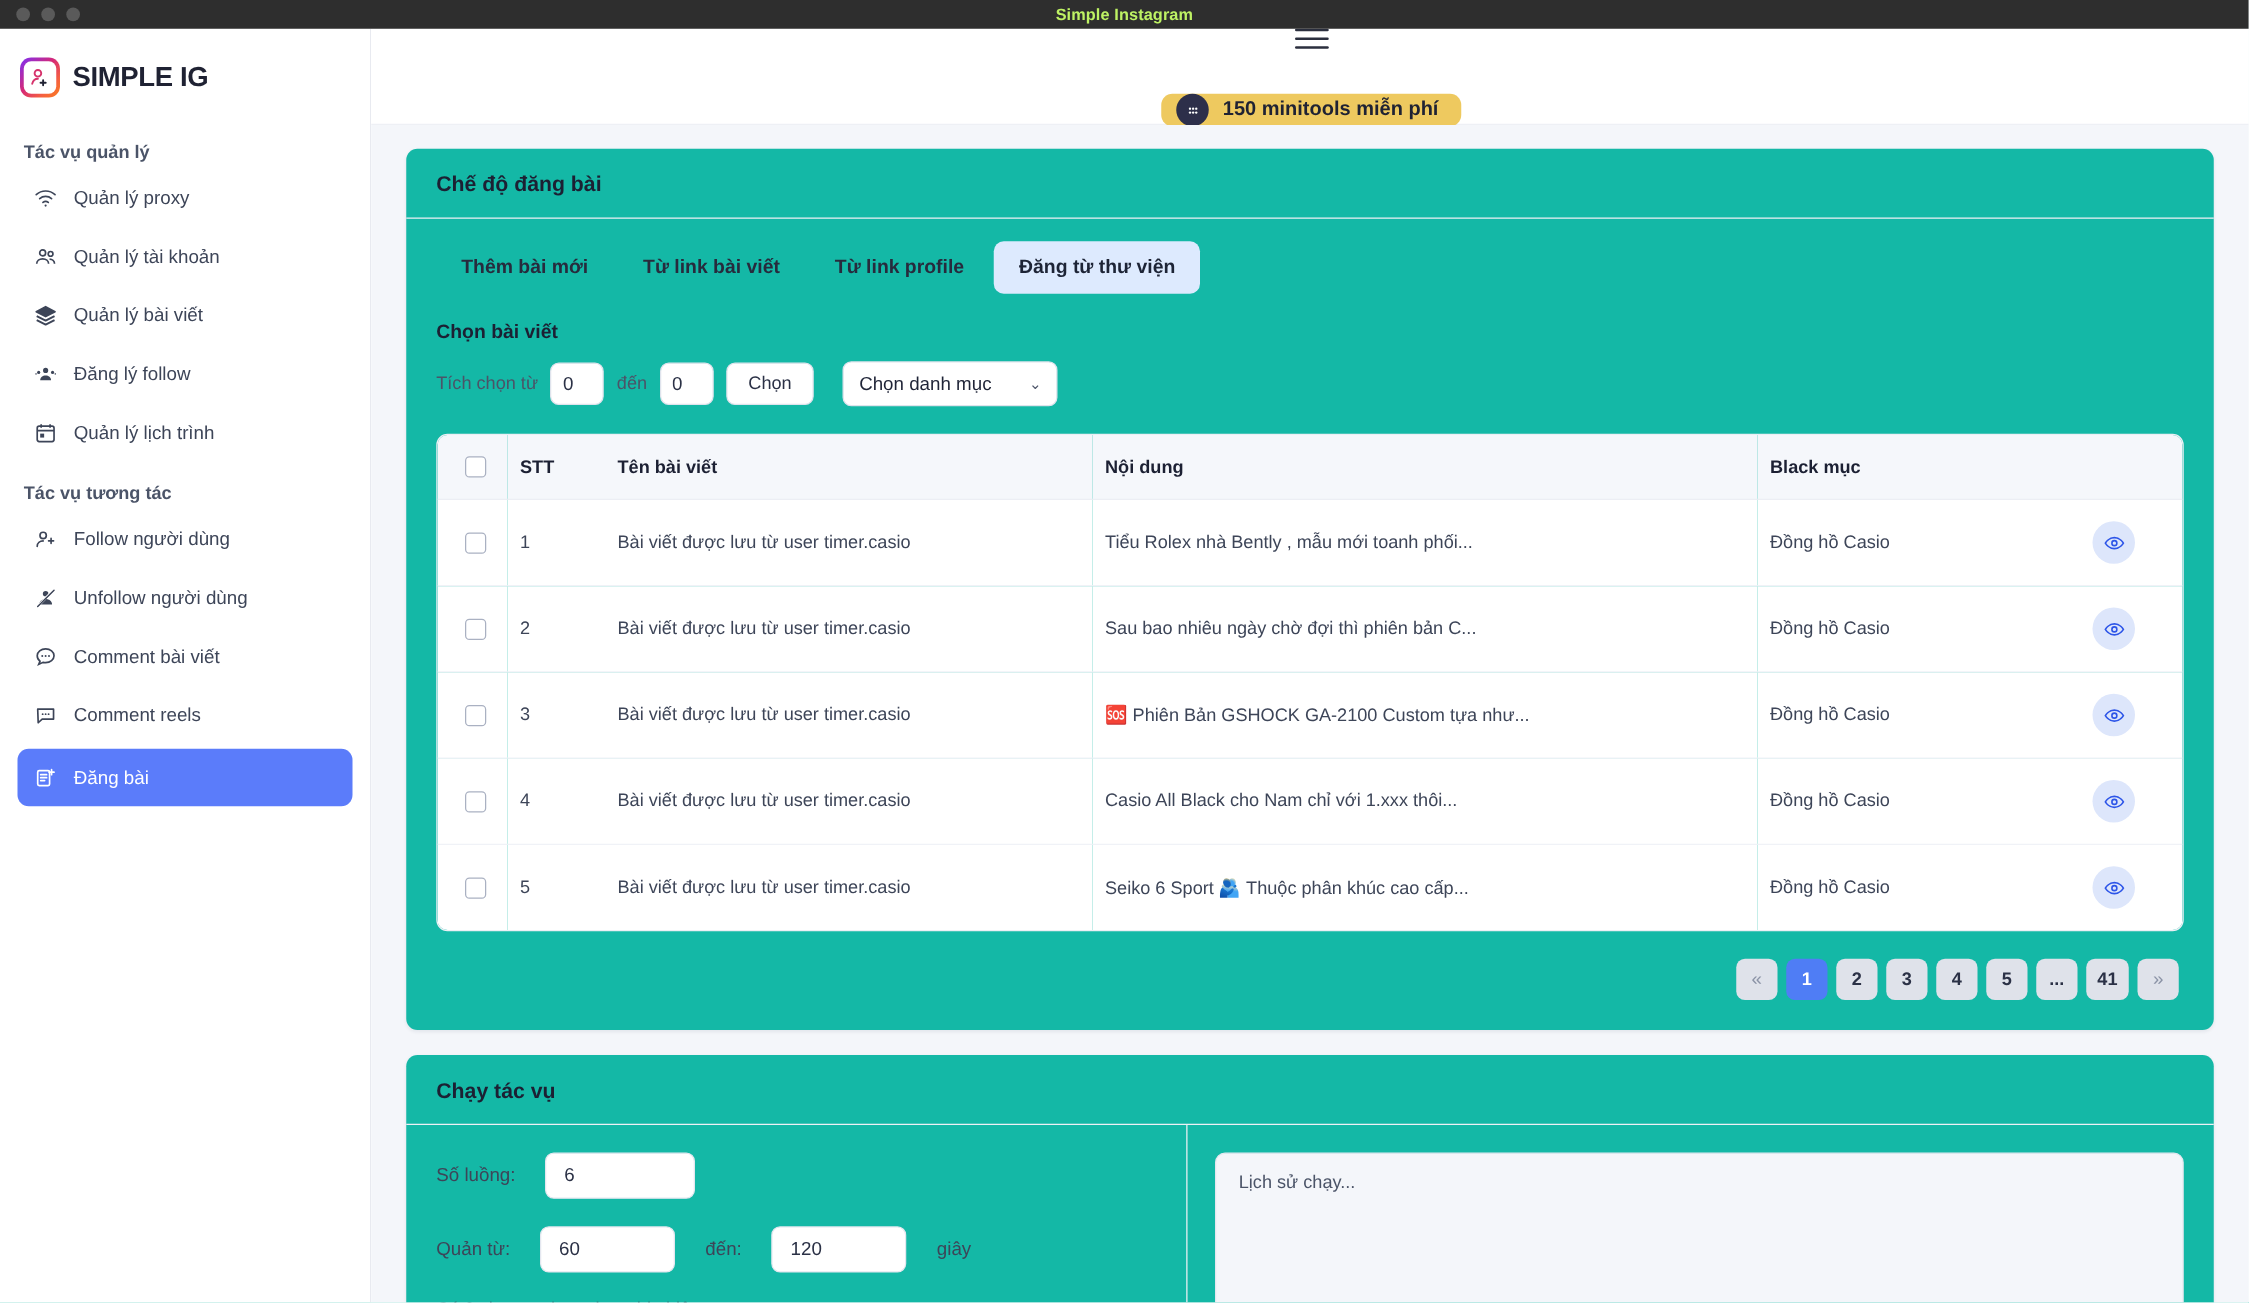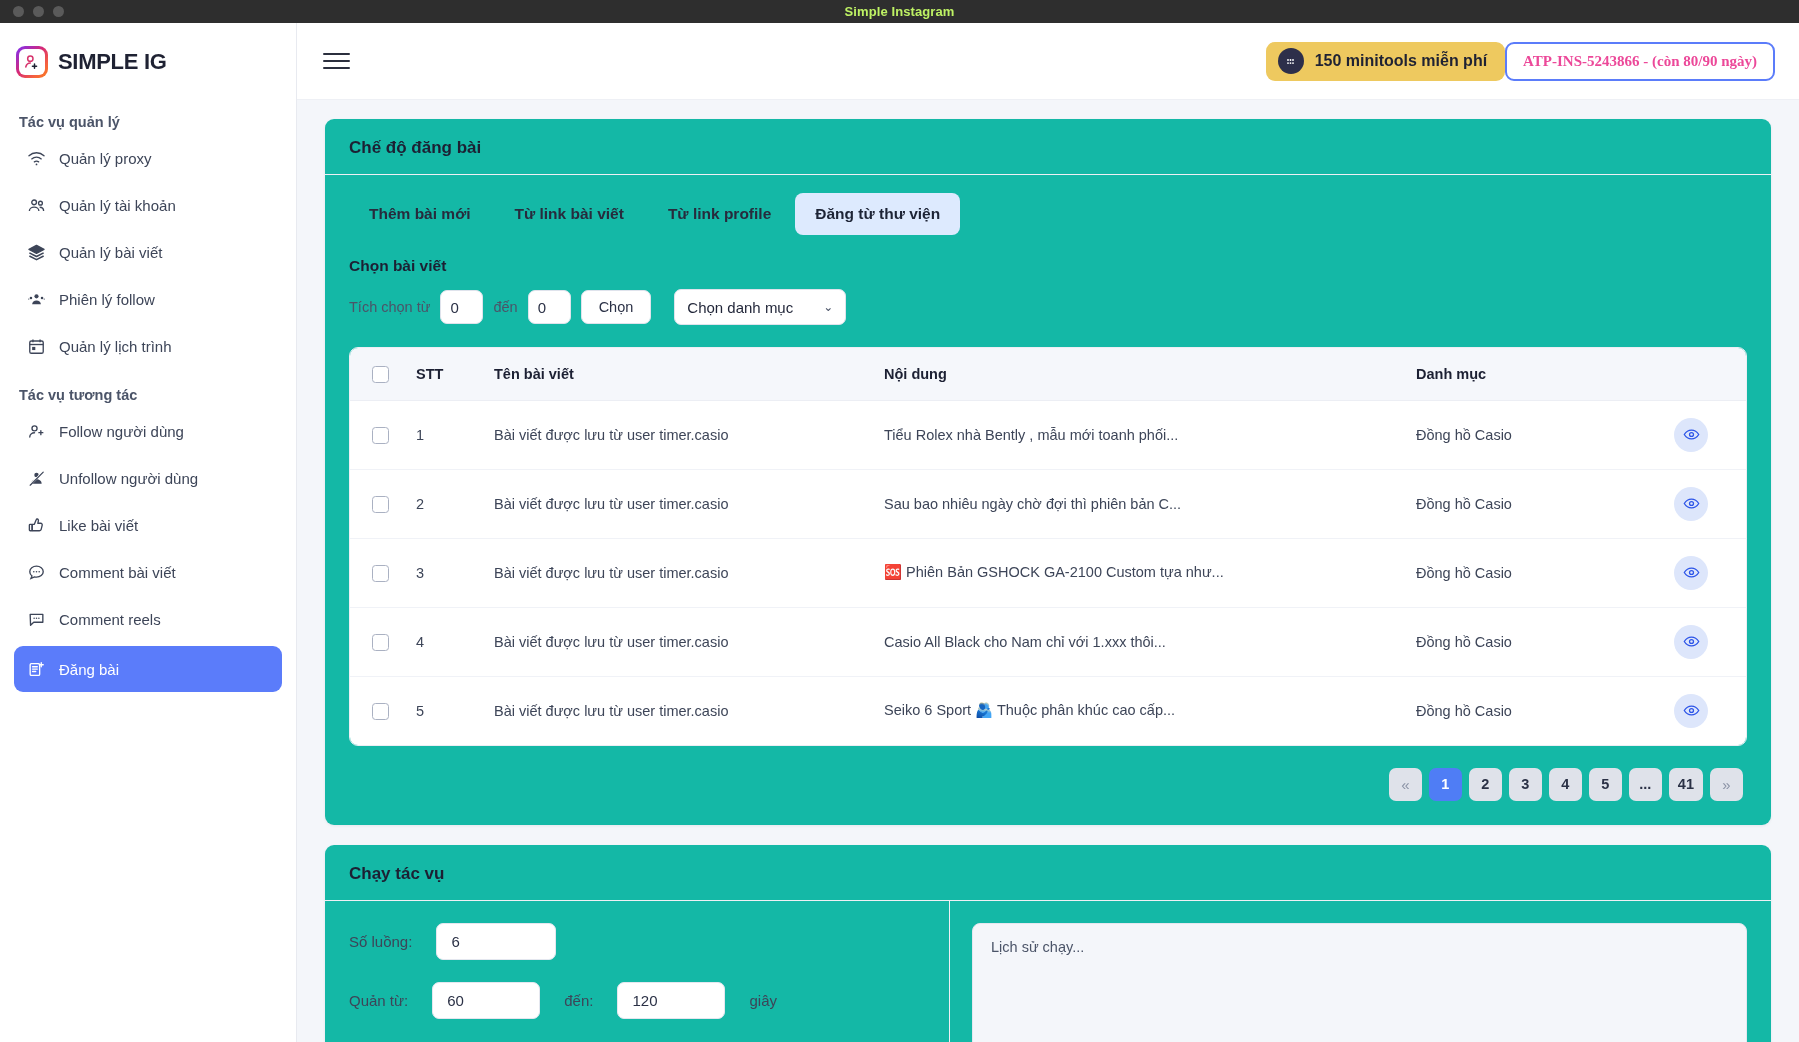--- a/index.html
+++ b/index.html
@@ -59,22 +59,23 @@
   }
   .nav-item .ico { width: 20px; height: 20px; display: flex; align-items: center; justify-content: center; flex: 0 0 20px; }
   .nav-item .ico svg { width: 19px; height: 19px; stroke: #3d4558; fill: none; stroke-width: 1.7; }
   .nav-item.active { background: #5b7cfa; color: #fff; height: 46px; }
   .nav-item.active .ico svg { stroke: #fff; }
 
   
   .main { flex: 1; display: flex; flex-direction: column; background: #fff; min-width: 0; }
   .topbar {
     height: 77px; display: flex; align-items: center;
-    padding: 0 24px 0 26px; background: #fff; 
+    padding: 0 24px 0 26px; background: #fff; gap: 18px;
     border-bottom: 1px solid #eef0f5;
+    flex-direction: column;
   }
   .burger { width: 27px; display: flex; flex-direction: column; gap: 5px; cursor: pointer; }
   .burger span { display: block; height: 2px; background: #2b2f3e; border-radius: 2px; }
   .topbar-spacer { flex: 1; }
   .minitools-btn {
     display: flex; align-items: center; gap: 11px;
     background: #eec95f; border-radius: 9px;
     height: 39px; padding: 0 18px 0 12px; cursor: pointer;
     color: #1f2233; font-size: 16px; font-weight: bold;
   }
@@ -257,21 +258,21 @@
       <div class="nav-item">
         <span class="ico">
           <svg viewBox="0 0 24 24">
               <circle cx="12" cy="8" r="2.6" fill="#3d4558" stroke="none"></circle>
               <path d="M6.5 18c0-3 2.5-4.8 5.5-4.8s5.5 1.8 5.5 4.8" fill="#3d4558" stroke="none"></path>
               <circle cx="5" cy="10" r="1.6" fill="#3d4558" stroke="none"></circle>
               <circle cx="19" cy="10" r="1.6" fill="#3d4558" stroke="none"></circle>
               <path d="M1.8 11.5h1M21.2 11.5h1"></path>
             </svg>
         </span>
-        <span>Phiên lý follow</span>
+        <span>Đăng lý follow</span>
       </div>
 
       <div class="nav-item">
         <span class="ico">
           <svg viewBox="0 0 24 24">
               <rect x="3.5" y="5" width="17" height="15.5" rx="2"></rect>
               <path d="M3.5 9.5h17"></path>
               <path d="M7.5 3v3.5M16.5 3v3.5"></path>
               <rect x="6.5" y="12.5" width="4" height="4" fill="#3d4558" stroke="none"></rect>
             </svg>
@@ -297,29 +298,20 @@
           <svg viewBox="0 0 24 24" stroke-linecap="round">
               <circle cx="12" cy="7.5" r="2.8" fill="#3d4558" stroke="none"></circle>
               <path d="M5.5 18.5c0-3.4 3-5.5 6.5-5.5s6.5 2.1 6.5 5.5z" fill="#3d4558" stroke="none"></path>
               <path d="M4 20 20 4" stroke="#ffffff" stroke-width="2.6"></path>
               <path d="M4 20.5 20.5 4" stroke-width="1.5"></path>
             </svg>
         </span>
         <span>Unfollow người dùng</span>
       </div>
 
-      <div class="nav-item">
-        <span class="ico">
-          <svg viewBox="0 0 24 24" stroke-linejoin="round">
-              <path d="M6.5 10.5h2.8l2.3-5.8c.2-.6.8-1 1.4-.9 1 .2 1.6 1.1 1.4 2.1l-.7 3.3h3.6c1.3 0 2.2 1.2 1.9 2.4l-1.3 5.4c-.2 1-1.1 1.6-2.1 1.6H6.5z"></path>
-              <rect x="3" y="10.5" width="3.5" height="8.1" rx="1"></rect>
-            </svg>
-        </span>
-        <span>Like bài viết</span>
-      </div>
 
       <div class="nav-item">
         <span class="ico">
           <svg viewBox="0 0 24 24">
               <path d="M12 4c4.7 0 8.5 3 8.5 6.9 0 3.8-3.8 6.9-8.5 6.9-.9 0-1.8-.1-2.6-.3L5 19.6l1.3-3.2C4.6 15.1 3.5 13.2 3.5 10.9 3.5 7 7.3 4 12 4z"></path>
               <circle cx="8.6" cy="11" r="1" fill="#3d4558" stroke="none"></circle>
               <circle cx="12" cy="11" r="1" fill="#3d4558" stroke="none"></circle>
               <circle cx="15.4" cy="11" r="1" fill="#3d4558" stroke="none"></circle>
             </svg>
         </span>
@@ -408,21 +400,21 @@
           <div class="tbl-wrap">
             <table>
               <thead>
                 <tr>
                   <th class="c-check">
                     <span class="cbx"></span>
                   </th>
                   <th class="c-stt">STT</th>
                   <th class="c-name">Tên bài viết</th>
                   <th>Nội dung</th>
-                  <th class="c-cat">Danh mục</th>
+                  <th class="c-cat">Black mục</th>
                   <th class="c-act"></th>
                 </tr>
               </thead>
               <tbody>
                 <tr>
                   <td class="c-check"><span class="cbx"></span></td>
                   <td class="c-stt">1</td>
                   <td class="c-name">Bài viết được lưu từ user timer.casio</td>
                   <td>Tiểu Rolex nhà Bently , mẫu mới toanh phối...</td>
                   <td class="c-cat">Đồng hồ Casio</td>

